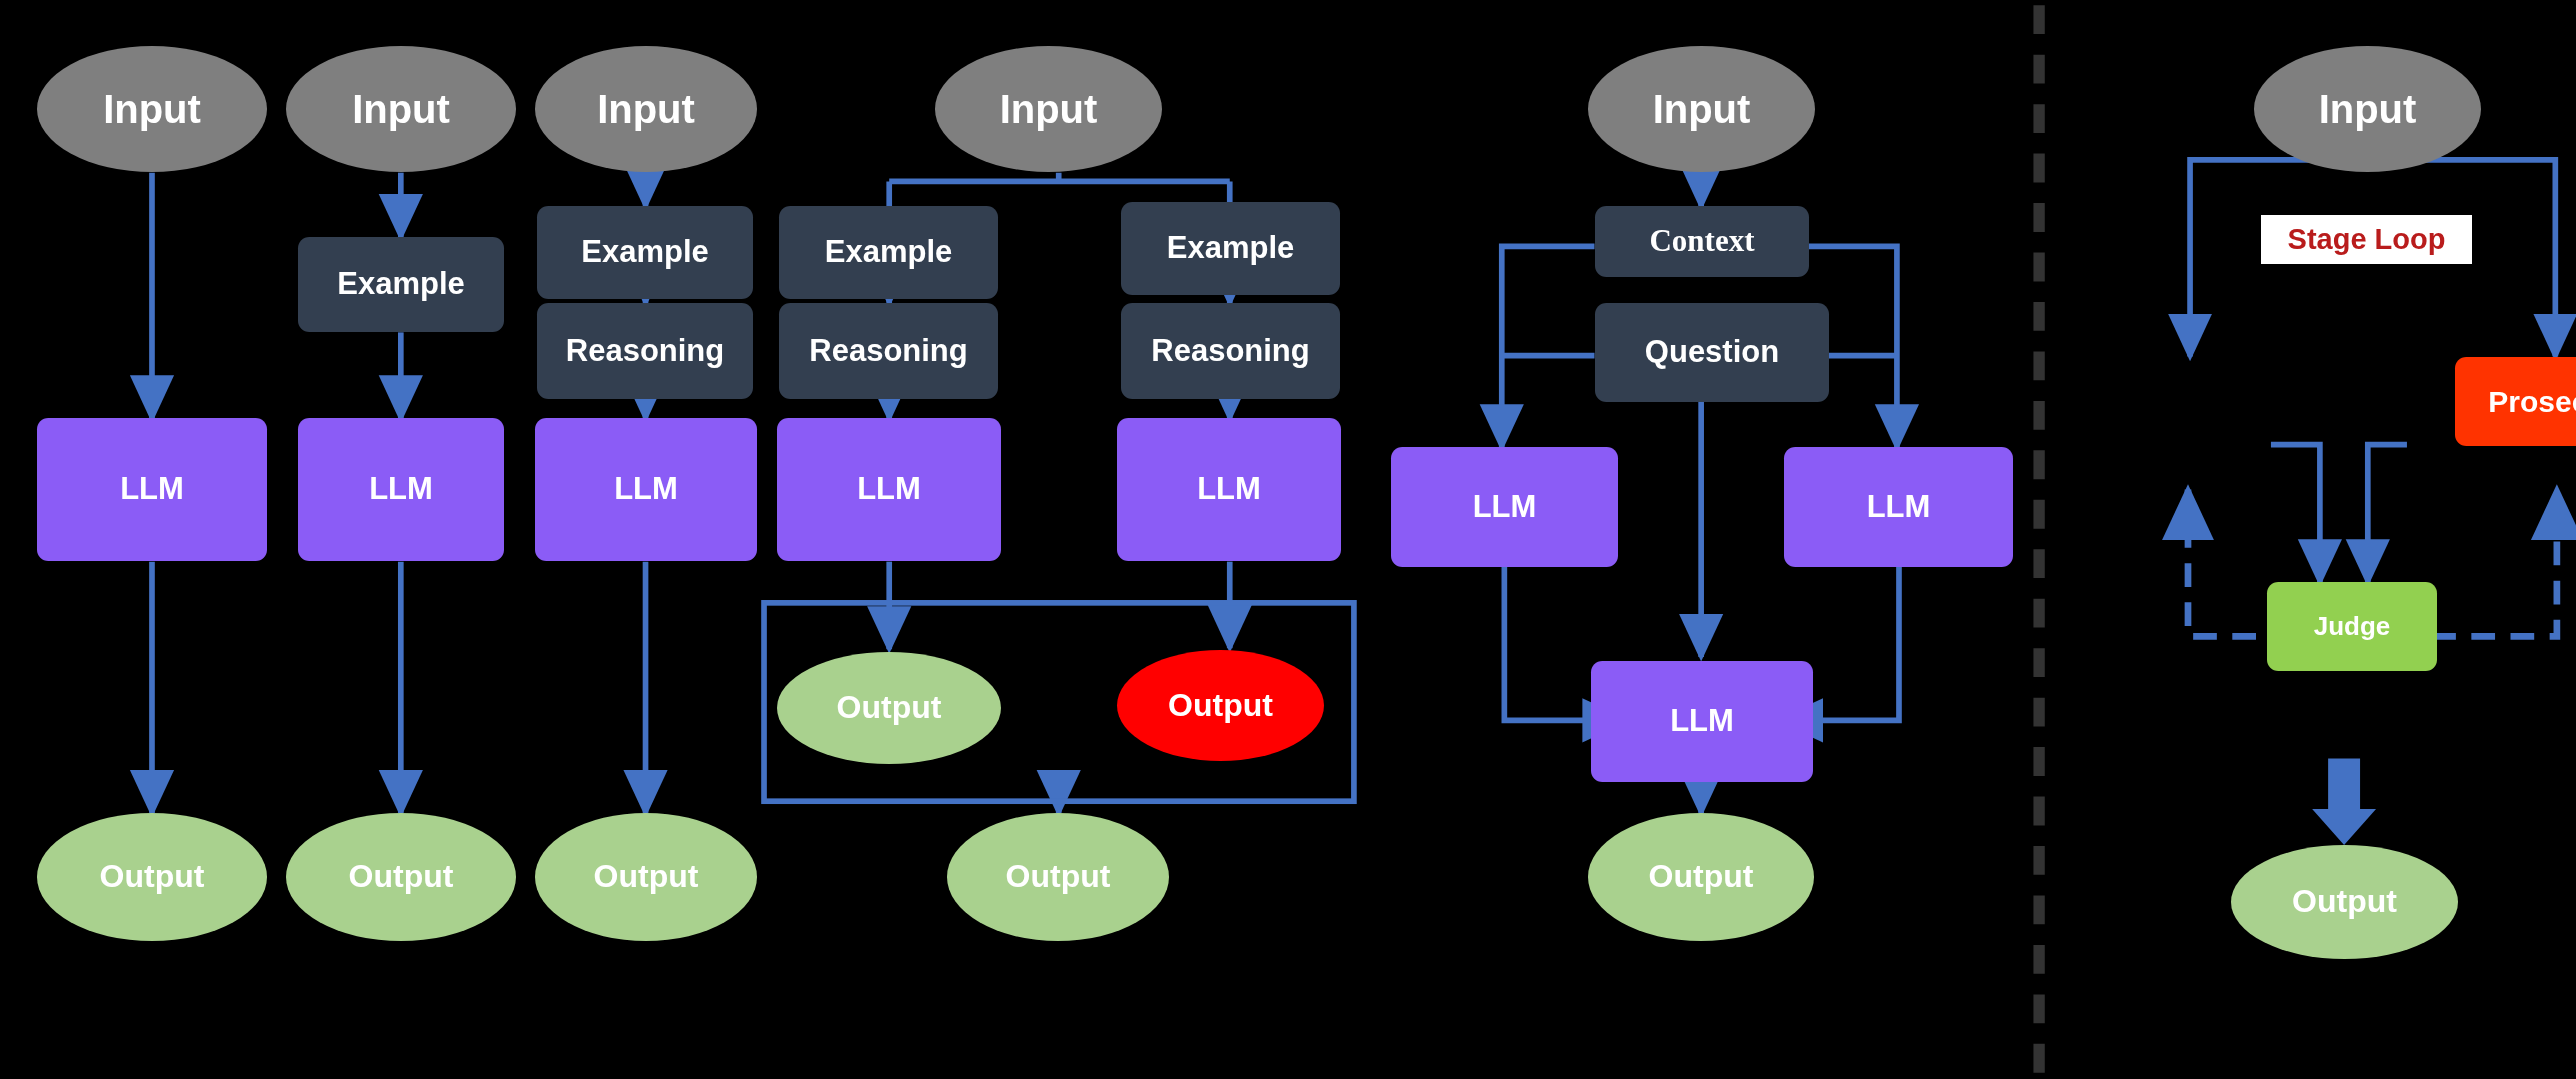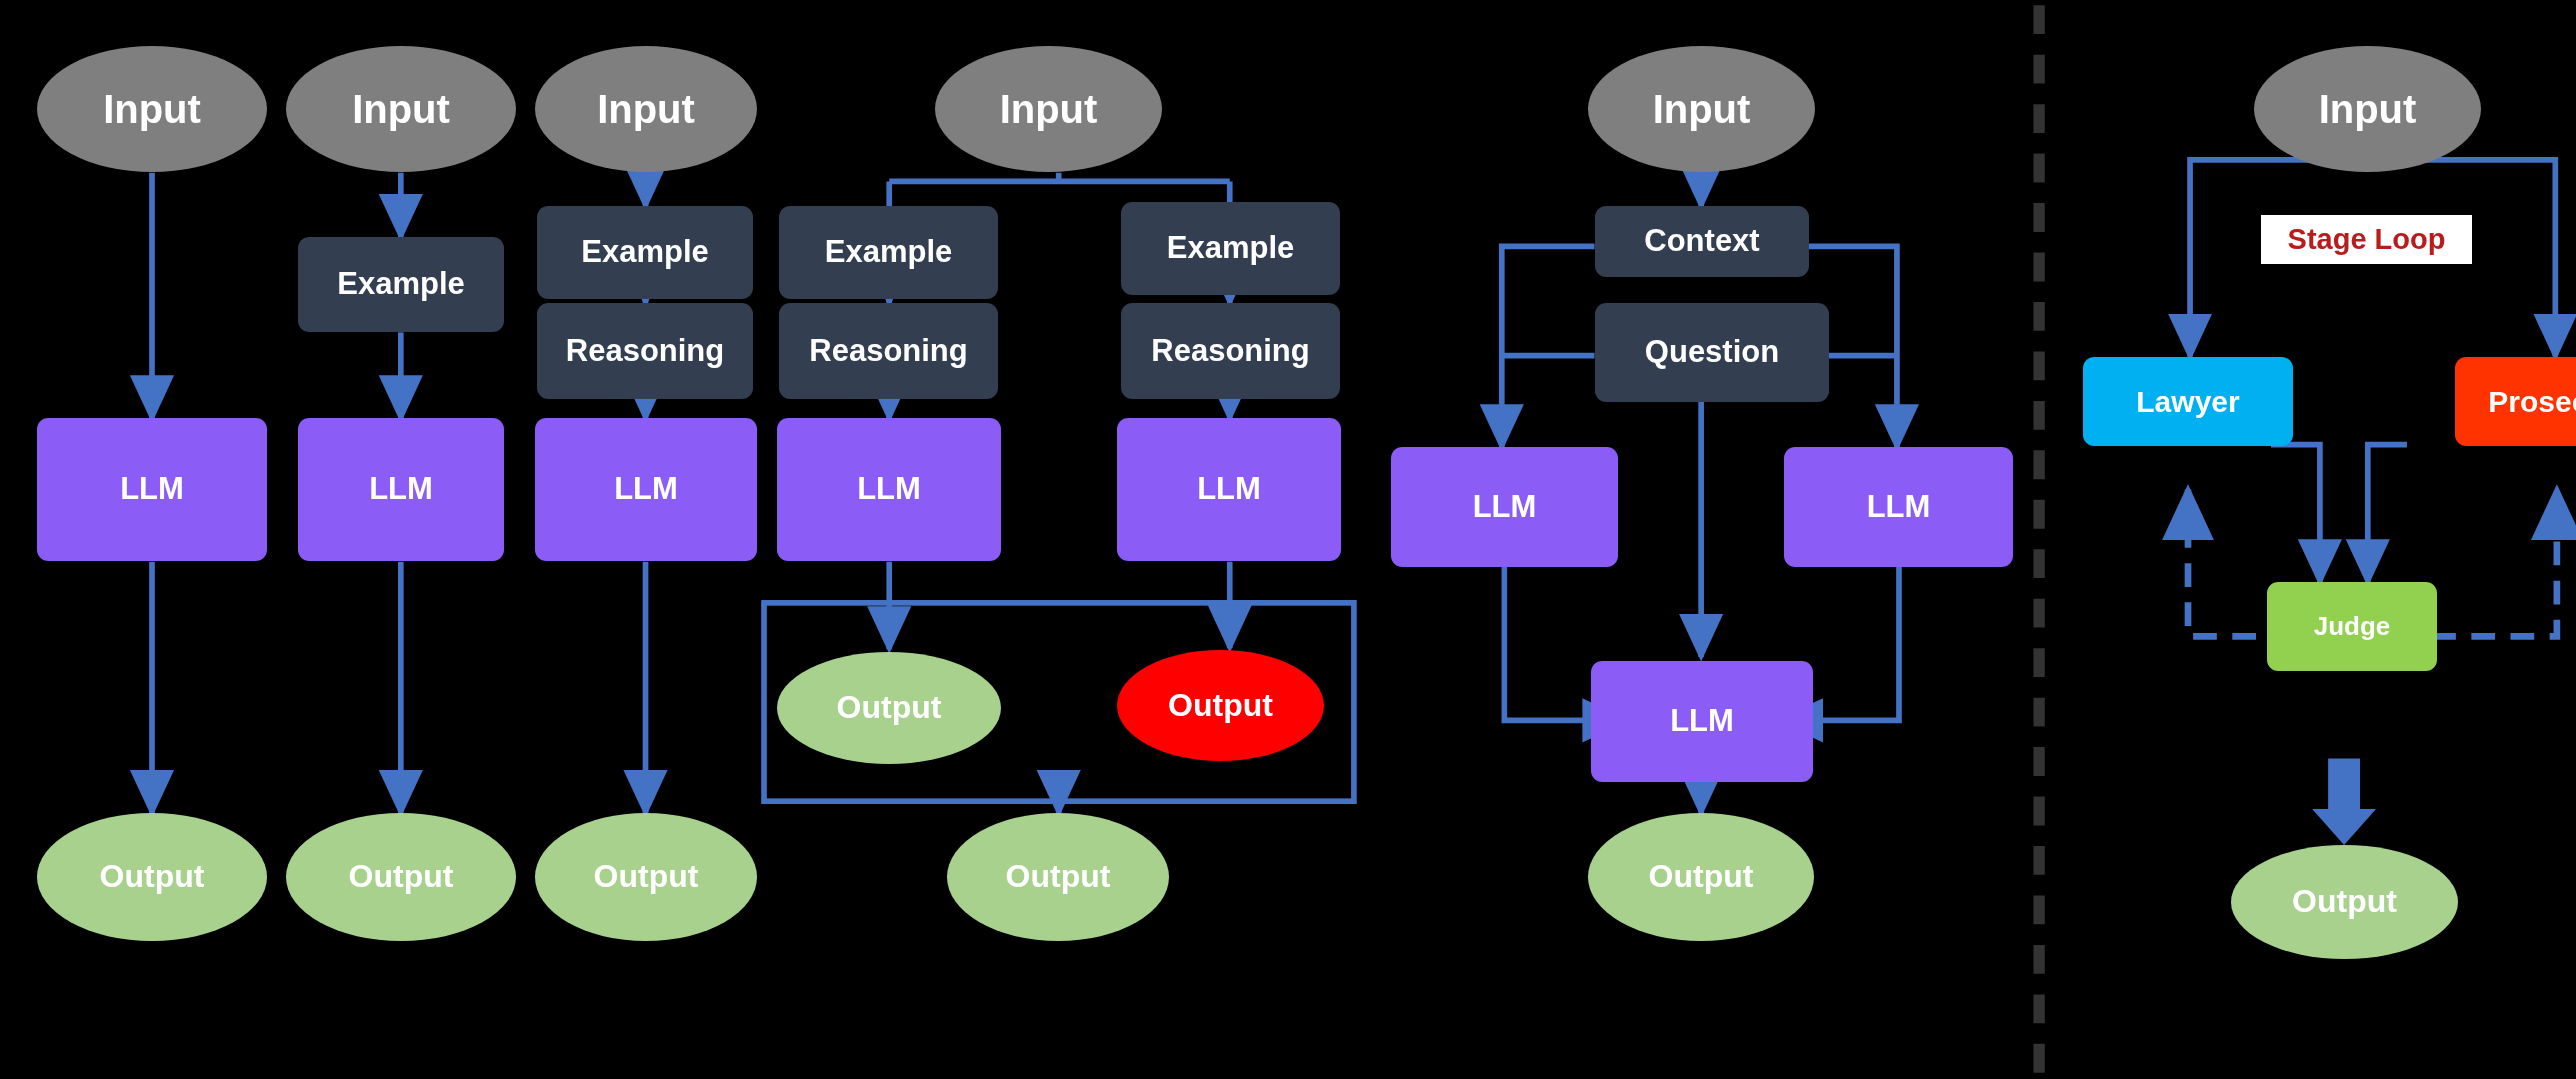--- a/index.html
+++ b/index.html
@@ -141,28 +141,27 @@
   <div class="node rounded dark-box" style="left:1121px;top:202px;width:219px;height:93px;">Example</div>
   <div class="node rounded dark-box" style="left:1121px;top:303px;width:219px;height:96px;">Reasoning</div>
   <div class="node rounded llm-box" style="left:1117px;top:418px;width:224px;height:143px;">LLM</div>
 
   <div class="node ellipse output-node" style="left:777px;top:652px;width:224px;height:112px;">Output</div>
   <div class="node ellipse output-red" style="left:1117px;top:650px;width:207px;height:111px;">Output</div>
 
   <div class="node ellipse output-node" style="left:947px;top:813px;width:222px;height:128px;">Output</div>
 
   <div class="node ellipse input-node" style="left:1588px;top:46px;width:227px;height:126px;">Input</div>
-  <div class="node rounded dark-box" style="left:1595px;top:206px;width:214px;height:71px;">Context</div>
+  <div class="node rounded dark-box" style="left:1595px;top:206px;width:214px;height:71px;font-family:Liberation Serif, serif;">Context</div>
   <div class="node rounded dark-box" style="left:1595px;top:303px;width:234px;height:99px;">Question</div>
   <div class="node rounded llm-box" style="left:1391px;top:447px;width:227px;height:120px;">LLM</div>
   <div class="node rounded llm-box" style="left:1784px;top:447px;width:229px;height:120px;">LLM</div>
   <div class="node rounded llm-box" style="left:1591px;top:661px;width:222px;height:121px;">LLM</div>
   <div class="node ellipse output-node" style="left:1588px;top:813px;width:226px;height:128px;">Output</div>
 
   <div class="node ellipse input-node" style="left:2254px;top:46px;width:227px;height:126px;">Input</div>
   <div class="stage-loop" style="left:2261px;top:215px;width:211px;height:49px;">Stage Loop</div>
-  <div class="node rounded lawyer-box" style="left:2083px;top:357px;width:210px;height:89px;">Lawyer</div>
   <div class="node rounded prosecutor-box" style="left:2455px;top:357px;width:225px;height:89px;">Prosecutor</div>
   <div class="node rounded judge-box" style="left:2267px;top:582px;width:170px;height:89px;">Judge</div>
   <div class="node ellipse output-node" style="left:2231px;top:845px;width:227px;height:114px;">Output</div>
 
 </div>
 
 
 </body></html>

